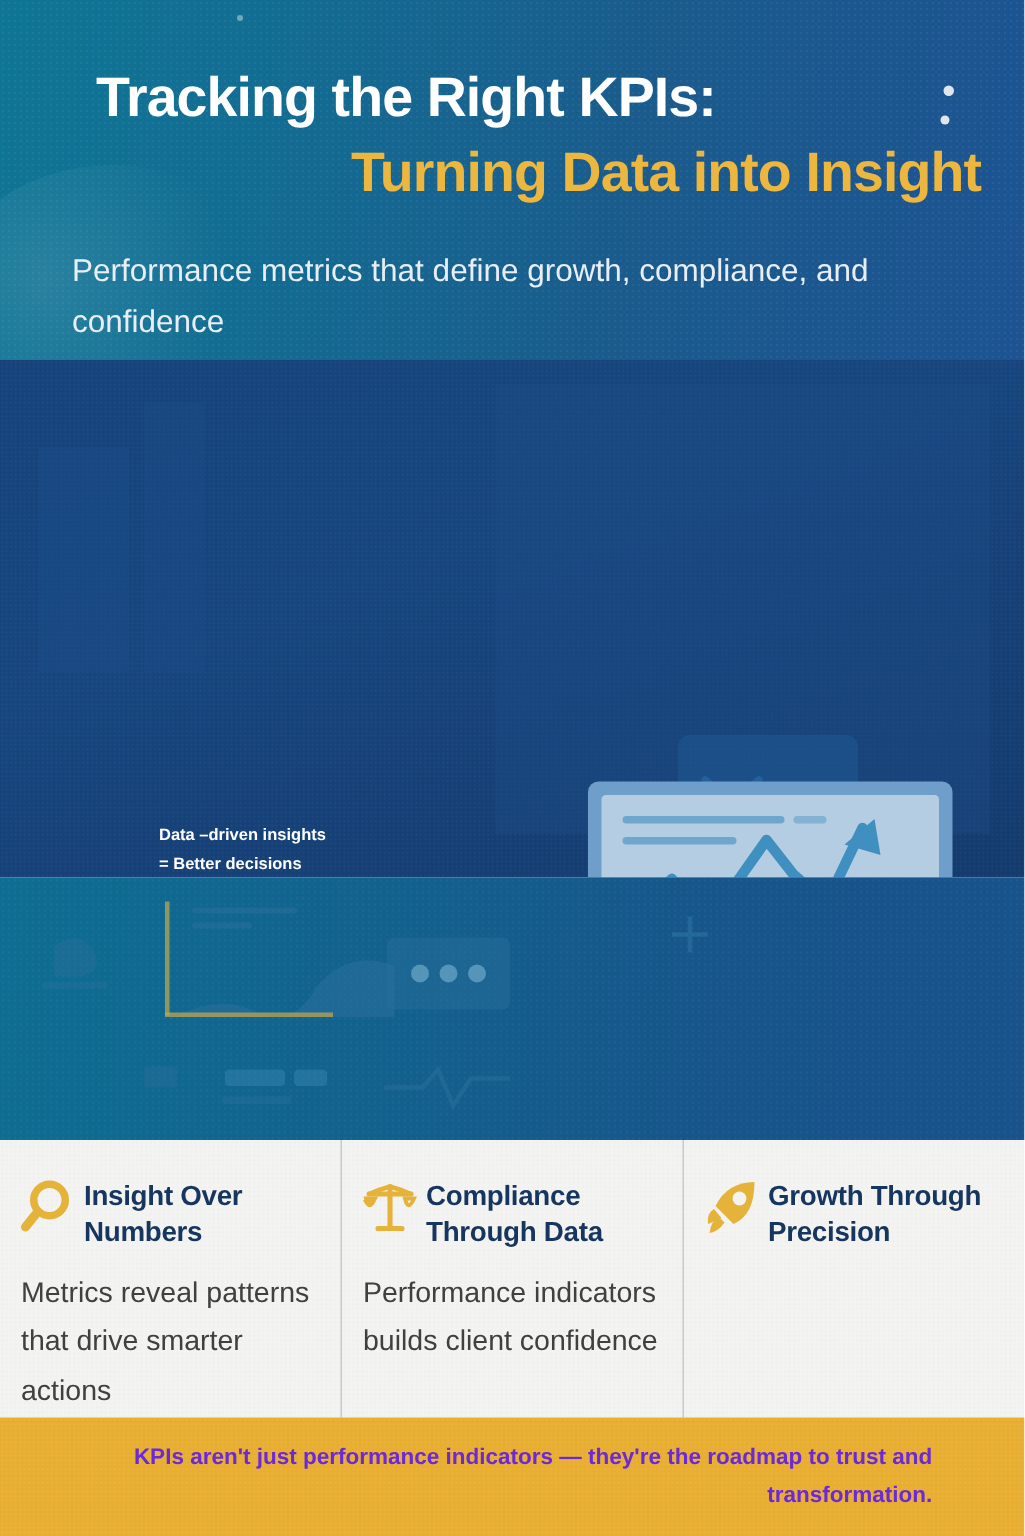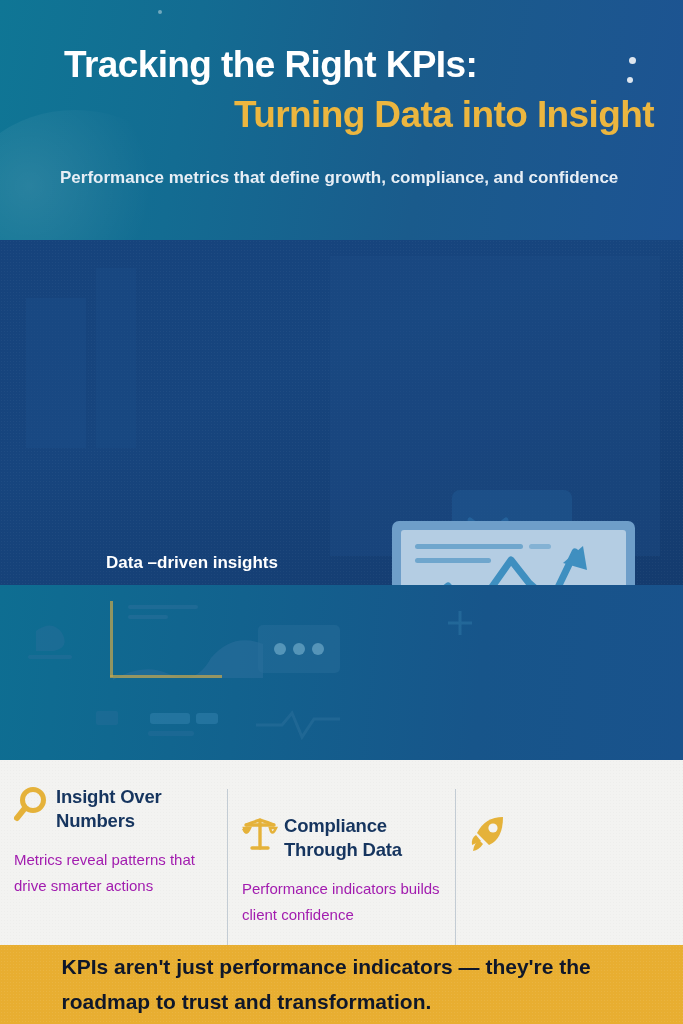--- a/index.html
+++ b/index.html
@@ -27,38 +27,38 @@
     background-image: radial-gradient(rgba(255,255,255,.05) 0.6px, transparent 0.7px);
     background-size: 4px 4px;
   }
   .title {
     position: absolute; left: 64px; top: 40px; width: 590px;
     font-size: 37px; font-weight: 700; letter-spacing: -0.6px; line-height: 1.36;
   }
   .title .l1 { color: #ffffff; display: block; }
   .title .l2 { color: #ecb63f; display: block; text-align: right; }
   .subtitle {
-    position: absolute; left: 60px; top: 164px; width: 572px;
-    font-size: 17px; line-height: 1.62; color: #e7eef5; font-weight: 700;
+    position: absolute; left: 48px; top: 164px; width: 572px;
+    font-size: 21px; line-height: 1.62; color: #e7eef5; font-weight: 400;
   }
 
   
   .illus {
     position: absolute; left: 0; top: 240px; width: 683px; height: 345px;
     background: linear-gradient(160deg, #16437c 0%, #17457e 40%, #143b6e 100%);
     overflow: hidden;
   }
   .illus-tex {
     position:absolute; inset:0;
     background-image: radial-gradient(rgba(255,255,255,.035) 0.6px, transparent 0.7px);
     background-size: 3px 3px;
   }
   .callout {
     position: absolute; left: 106px; top: 308px; width: 230px;
-    font-size: 17px; font-weight: 700; line-height: 1.72; color: #ffffff;
+    font-size: 11px; font-weight: 700; line-height: 1.72; color: #ffffff;
   }
 
   
   .present { position:absolute; left:392px; top:281px; width:243px; height:170px;
              background:#6e9ec9; border-radius:7px; }
   .present-in { position:absolute; left:9px; top:9px; width:225px; height:152px;
                 background:#b4cde3; border-radius:3px; overflow:hidden; }
 
   
   .quote-band {
@@ -77,45 +77,45 @@
     position: absolute; left: 0; top: 760px; width: 683px; height: 185px;
     background: #f3f3f1;
   }
   .feat-tex {
     position:absolute; inset:0;
     background-image: radial-gradient(rgba(0,0,0,.018) 0.6px, transparent 0.7px);
     background-size: 3px 3px;
   }
   .fcols { position:absolute; inset:0; display:flex; }
   .fcol { flex:1; position:relative; padding: 25px 14px 0 14px; }
-  .fcol + .fcol { border-left: 1.5px solid #c3ccd4; margin-top: 29px; }
+  .fcol + .fcol { border-left: 1.5px solid #c3ccd4; }
   .fhead { display:flex; align-items:flex-start; gap:6px; }
   .ficon { flex:0 0 auto; width:36px; height:40px; }
   .ftitle {
     font-size: 18.5px; font-weight: 700; color: #16355f; line-height: 1.32;
     letter-spacing: -0.2px;
   }
   .fbody {
-    margin-top: 13px; font-size: 15px; line-height: 1.72; color: #a21caf;
+    margin-top: 13px; font-size: 19px; line-height: 1.72; color: #404040;
   }
 
   
   .footer {
     position: absolute; left: 0; top: 945px; width: 683px; height: 79px;
     background: #e8ae31;
     display: flex; align-items: center; justify-content: center;
   }
   .ftr-tex {
     position:absolute; inset:0;
     background-image: radial-gradient(rgba(255,255,255,.07) 0.6px, transparent 0.7px);
     background-size: 3px 3px;
   }
   .footer-text {
-    position: relative; width: 560px; text-align: left;
-    font-size: 21px; font-weight: 700; line-height: 1.62; color: #0f172a;
+    position: relative; width: 560px; text-align: right;
+    font-size: 15px; font-weight: 700; line-height: 1.62; color: #6d28d9;
   }
 </style>
 </head>
 <body>
 
 <div id="page">
 
   <div class="header">
     <div class="hdr-tex"></div>
     <div class="hdr-dots"></div>
@@ -227,20 +227,21 @@
       <div class="fcol">
         <div class="fhead">
           <span class="ficon">
             <svg viewBox="0 0 36 40" width="36" height="40">
               <path d="M33 3 q-18 0 -26 16 l12 12 q14 -6 14 -28z" fill="#e5b23a"></path>
               <circle cx="23" cy="14" r="4.6" fill="#f3f3f1"></circle>
               <path d="M6 21 q-5 3 -4 10 l9 -4z" fill="#e5b23a"></path>
               <path d="M13 30 q-4 6 -10 7 q1 -8 6 -11z" fill="#e5b23a"></path>
             </svg>
           </span>
+          <span class="ftitle">Growth Through Precision</span>
         </div>
       </div>
 
     </div>
   </div>
 
   <div class="footer">
     <div class="ftr-tex"></div>
     <div class="footer-text">KPIs aren't just performance indicators — they're the roadmap to trust and transformation.</div>
   </div>

